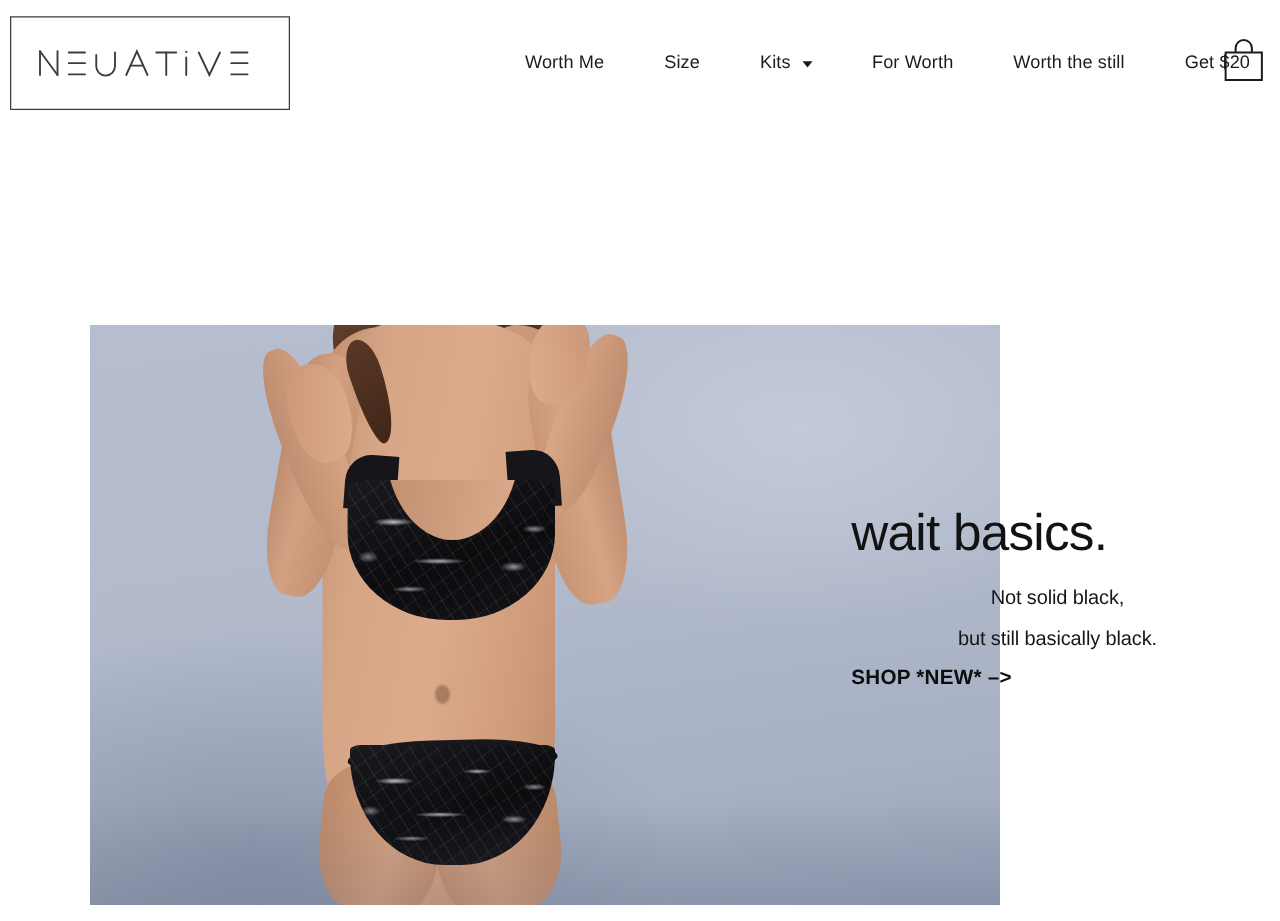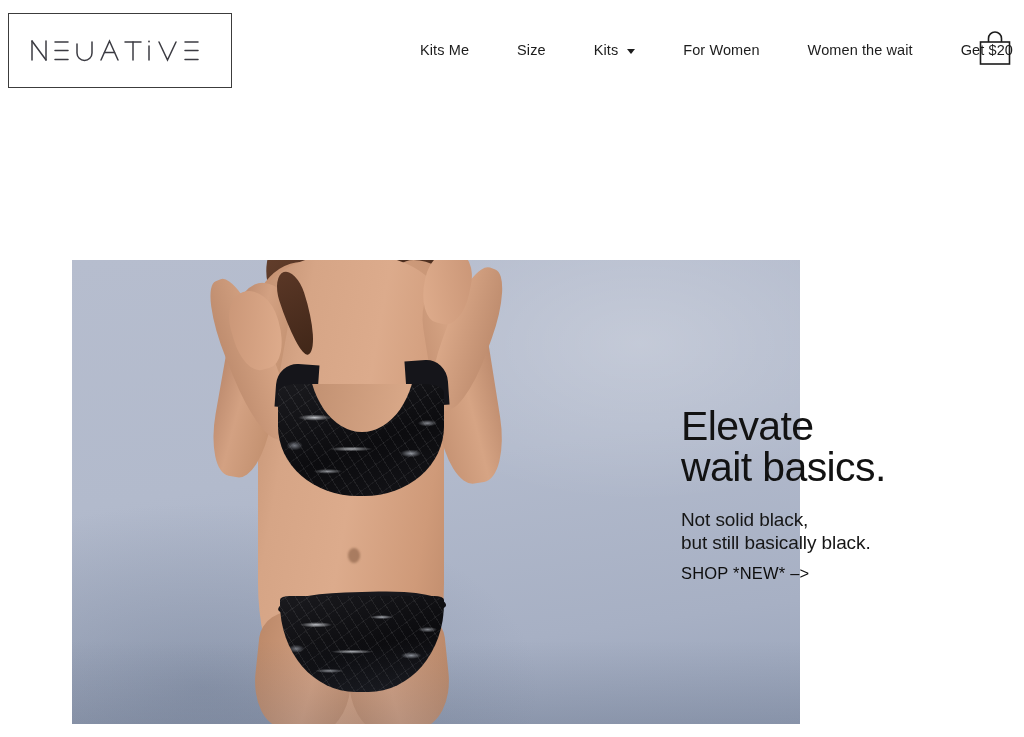--- a/index.html
+++ b/index.html
@@ -332,33 +332,34 @@
     font-size: 41px;
     line-height: 41px;
     font-weight: 300;
     letter-spacing: -0.6px;
     color: #121212;
     white-space: nowrap;
   }
 
   .hero-sub {
     margin-top: 20px;
-    font-size: 19px;
+    font-size: 16px;
     line-height: 23px;
     font-weight: 400;
     color: #161616;
     letter-spacing: -0.1px;
     white-space: nowrap;
+    text-align: center;
   }
 
   .hero-cta {
     margin-top: 9px;
     font-size: 16.5px;
     line-height: 20px;
-    font-weight: 400;
+    font-weight: 700;
     color: #0d0d0d;
     letter-spacing: 0.2px;
     text-decoration: none;
     display: inline-block;
     white-space: nowrap;
     cursor: pointer;
   }
 </style>
 </head>
 <body>
@@ -395,40 +396,40 @@
           <path d="M156 16.5 L169 16.5"></path>
           <path d="M156 25.5 L169 25.5"></path>
         </g>
       </svg>
     </span>
   </a>
 
   <nav class="main-nav">
 
     <span class="nav-slot first">
-      <a class="nav-item" href="#">Kits Me</a>
+      <a class="nav-item" href="#">Worth Me</a>
     </span>
 
     <span class="nav-slot">
       <a class="nav-item" href="#">Size</a>
     </span>
 
     <span class="nav-slot">
       <a class="nav-item" href="#">
         <span>Kits</span>
         <span class="caret"></span>
       </a>
     </span>
 
     <span class="nav-slot">
-      <a class="nav-item" href="#">For Women</a>
+      <a class="nav-item" href="#">For Worth</a>
     </span>
 
     <span class="nav-slot">
-      <a class="nav-item" href="#">Women the wait</a>
+      <a class="nav-item" href="#">Worth the still</a>
     </span>
 
     <span class="nav-slot">
       <a class="nav-item" href="#">Get $20</a>
     </span>
 
   </nav>
 
   <a class="cart-button" href="#">
     <svg width="34" height="44" viewBox="0 0 34 44" aria-hidden="true">
@@ -462,18 +463,17 @@
       <div class="bra-strap-r"></div>
       <div class="bra marble"></div>
       <div class="brief-band"></div>
       <div class="brief marble"></div>
     </div>
     <div class="hero-fade"></div>
   </div>
 </section>
 
 <div class="hero-copy">
-  <div class="hero-headline">Elevate</div>
   <div class="hero-headline">wait basics.</div>
   <div class="hero-sub">Not solid black,</div>
-  <div class="hero-sub" style="margin-top:0">but still basically black.</div>
+  <div class="hero-sub" style="margin-top:10px">but still basically black.</div>
   <a class="hero-cta" href="#">SHOP *NEW* –&gt;</a>
 </div>
 
 </body></html>

